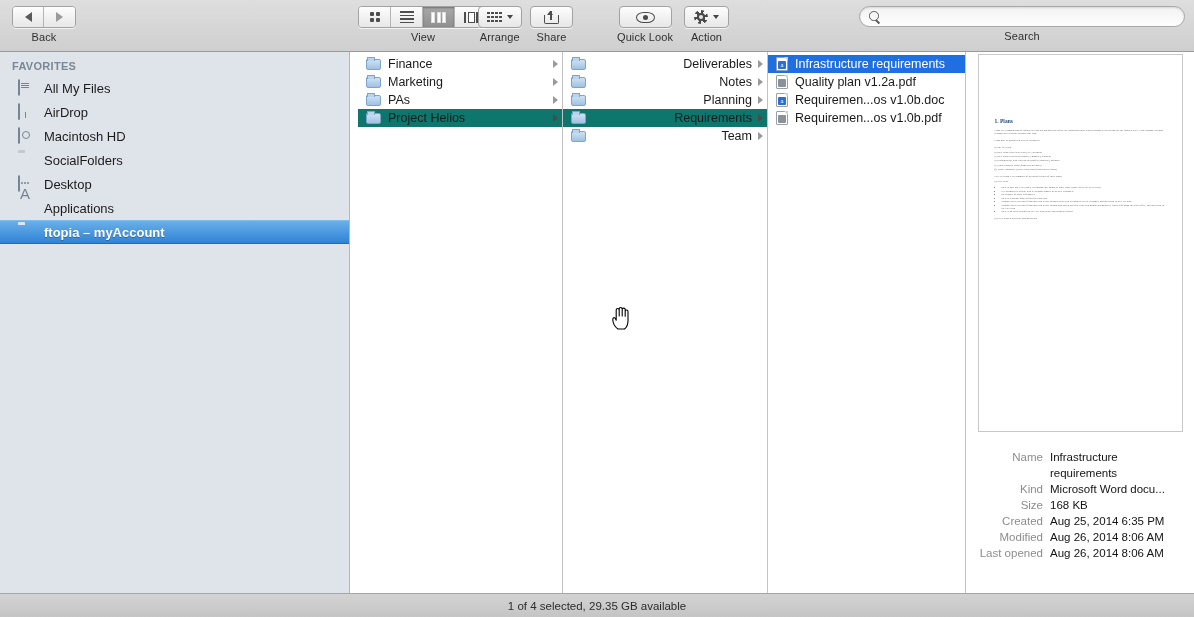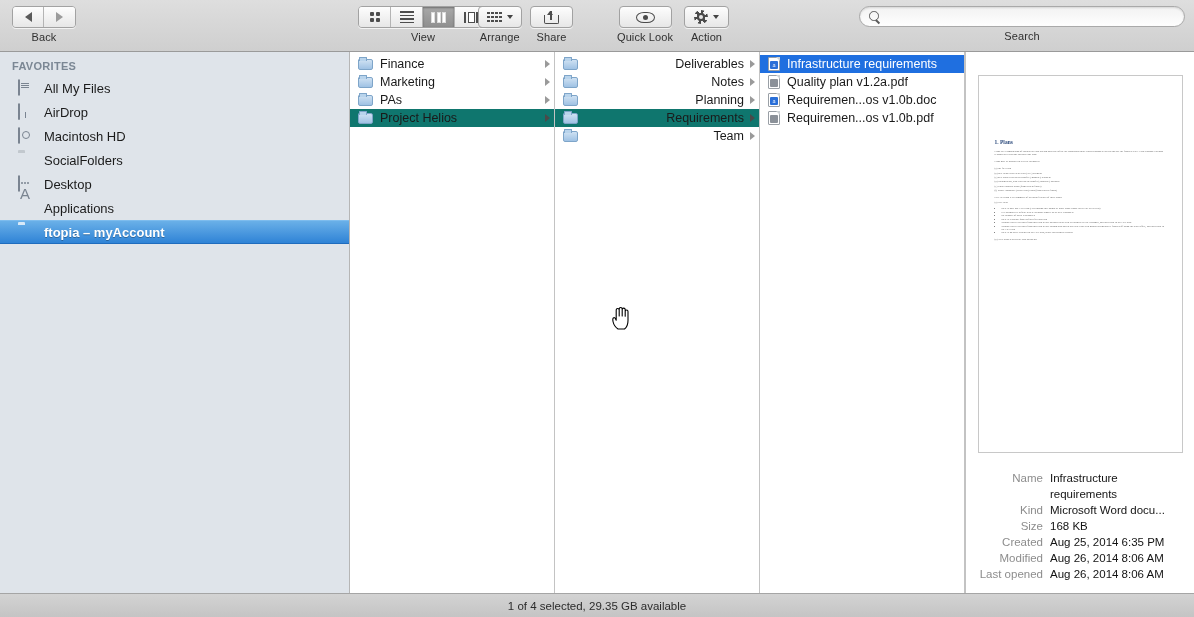--- a/index.html
+++ b/index.html
@@ -147,21 +147,21 @@
   .g-folder{width:16px;height:12px;background:linear-gradient(#c9ced4,#aab2ba);border-radius:1px 2px 2px 2px;}
   .g-folder::before{content:"";position:absolute;left:0;top:-2.5px;width:7px;height:3px;background:#c2c8ce;border-radius:1px 1px 0 0;}
   .g-desktop{width:16px;height:12px;border:1.4px solid #7a8491;border-radius:2px;background:#eef1f4;}
   .g-desktop::after{content:"";position:absolute;left:3px;top:6px;width:2px;height:2px;background:#7a8491;border-radius:50%;box-shadow:3px 0 0 #7a8491,6px 0 0 #7a8491;}
   .g-apps{width:0;height:0;border-left:8px solid transparent;border-right:8px solid transparent;border-bottom:14px solid transparent;position:relative;}
   .g-apps::before{content:"A";position:absolute;left:-6px;top:-15px;font-size:15px;color:#7a8491;font-family:"Liberation Sans",sans-serif;}
   .g-folder-b{width:16px;height:12px;background:linear-gradient(#e8f3fc,#bcd8ef);border-radius:1px 2px 2px 2px;}
   .g-folder-b::before{content:"";position:absolute;left:0;top:-2.5px;width:7px;height:3px;background:#d7e9f8;border-radius:1px 1px 0 0;}
 
   
-  #columns { flex: 1 1 auto; display: flex; min-width:0; background:#fff; }
+  #columns { flex: 1 1 auto; display: flex; min-width:0; background:#fff;margin-left:8px; }
   .col {
     height: 100%; overflow: hidden;
     border-right: 1px solid #c3c3c3;
     background: #ffffff; padding-top: 3px;
   }
   #col1 { width: 205px; flex:0 0 205px; }
   #col2 { width: 205px; flex:0 0 205px;text-align:right; }
   #col3 { width: 205px; flex:0 0 205px; }
   #col4 { flex: 1 1 auto; min-width:0; border-right:none; padding-top:3px; }
 
@@ -186,21 +186,21 @@
   .fileic .tag{position:absolute;left:1px;top:3px;width:8px;height:8px;font-size:7px;line-height:8px;text-align:center;color:#fff;border-radius:1px;font-family:"Liberation Serif",serif;}
   .fileic.doc .tag{background:#2a6fd8;}
   .fileic.pdf .tag{background:#8b9199;}
 
   
   #preview {
     width: 229px; flex: 0 0 229px;
     border-left: 1px solid #c3c3c3;
     background: #ffffff;
     display: flex; flex-direction: column;
-    padding: 22px 10px 8px 10px;
+    padding: 1px 10px 8px 10px;
   }
   #thumb {
     width: 205px; height: 378px;
     border: 1px solid #c8c8c8; background:#fff;
     margin: 1px auto 0 auto;
     overflow:hidden; position:relative;
     padding: 63px 16px 0 16px;
   }
   #thumb .h1 { font-size:5.5px; font-weight:bold; color:#2c4a7c; margin-bottom:5px; font-family:"Liberation Serif",serif; }
   #thumb p { font-size:2.6px; line-height:3.4px; color:#5e5e5e; margin-bottom:3.5px; font-family:"Liberation Serif",serif; }

